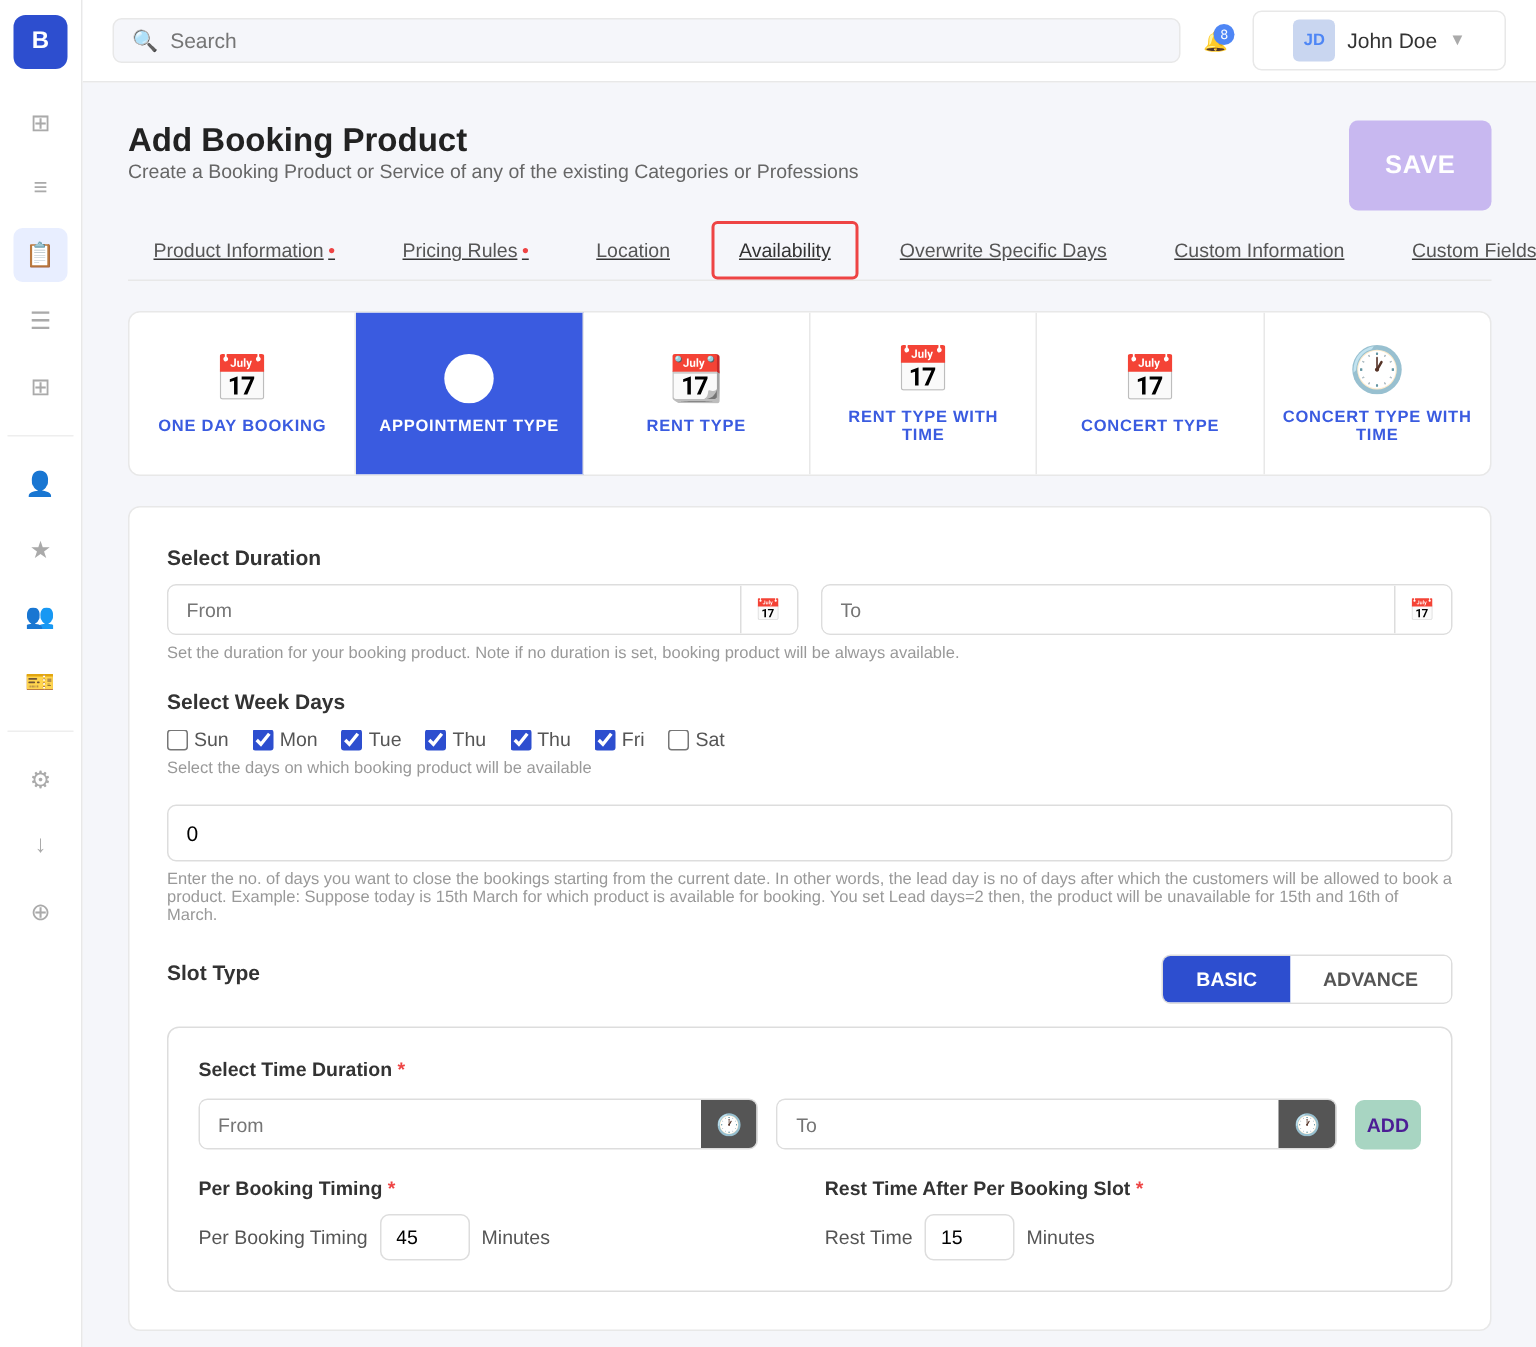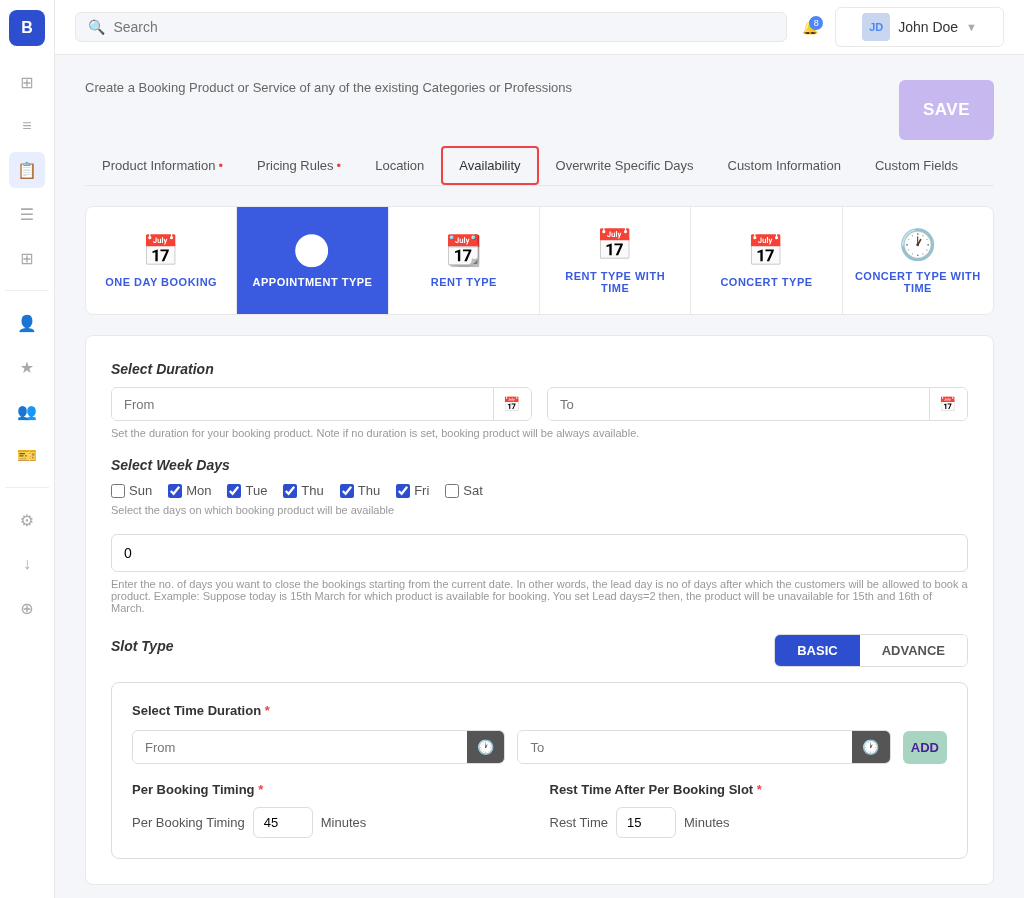--- a/index.html
+++ b/index.html
@@ -21,21 +21,21 @@
     .user-avatar { background: #c9d6f0; border-radius: 4px; width: 28px; height: 28px; display: flex; align-items: center; justify-content: center; font-size: 11px; font-weight: 700; color: #4e86f5; }
 
     
     .content { flex: 1; overflow-y: auto; padding: 25px 30px; }
     .page-header { display: flex; justify-content: space-between; align-items: flex-start; margin-bottom: 6px; }
     .page-title { font-size: 22px; font-weight: 600; color: #222; }
     .save-btn { background: #c8b8f0; color: #fff; border: none; border-radius: 6px; padding: 20px 24px; font-size: 17px; font-weight: 600; cursor: pointer; letter-spacing: 0.5px; }
     .page-subtitle { color: #666; font-size: 13px; margin-bottom: 20px; }
 
     
-    .tabs { display: flex; align-items: center; gap: 0; border-bottom: 1px solid #e8e8e8; margin-bottom: 20px; }
+    .tabs { display: flex; align-items: center; gap: 11px; border-bottom: 1px solid #e8e8e8; margin-bottom: 20px; text-decoration: underline; }
     .tab { padding: 10px 16px; cursor: pointer; font-size: 13px; color: #555; border: 1px solid transparent; white-space: nowrap; }
     .tab.active { border: 2px solid #e44; border-radius: 4px; color: #333; font-weight: 500; }
     .tab .req-dot { color: #e44; margin-left: 3px; }
 
     
     .booking-types { display: flex; gap: 0; border: 1px solid #e8e8e8; border-radius: 8px; overflow: hidden; margin-bottom: 20px; background: #fff; }
     .booking-type-card { flex: 1; display: flex; flex-direction: column; align-items: center; justify-content: center; padding: 20px 10px; cursor: pointer; border-right: 1px solid #e8e8e8; gap: 8px; }
     .booking-type-card:last-child { border-right: none; }
     .booking-type-card.active { background: #3a5be0; }
     .booking-type-card .label { font-size: 11px; font-weight: 600; color: #3a5be0; text-align: center; letter-spacing: 0.5px; text-transform: uppercase; }
@@ -44,21 +44,21 @@
 
     
     .form-card { background: #fff; border: 1px solid #e8e8e8; border-radius: 8px; padding: 25px; }
     .form-card-header { display: flex; justify-content: space-between; align-items: center; margin-bottom: 20px; }
     .form-card-desc { color: #555; font-size: 13px; flex: 1; }
     .form-tab-group { display: flex; border: 1px solid #ddd; border-radius: 6px; overflow: hidden; }
     .form-tab { padding: 8px 20px; font-size: 13px; font-weight: 600; cursor: pointer; background: #fff; border: none; }
     .form-tab.active { background: #2d4ecf; color: #fff; }
 
     
-    .section-title { font-size: 14px; font-weight: 600; color: #333; margin-bottom: 10px; font-style: italic; }
+    .section-title { font-size: 14px; font-weight: 600; color: #333; margin-bottom: 10px; }
     .duration-row { display: flex; gap: 15px; margin-bottom: 6px; }
     .date-input { flex: 1; display: flex; align-items: center; border: 1px solid #ddd; border-radius: 6px; overflow: hidden; }
     .date-input input { flex: 1; border: none; outline: none; padding: 8px 12px; font-size: 13px; color: #aaa; }
     .date-input .cal-icon { padding: 8px 10px; background: #fff; color: #666; border-left: 1px solid #ddd; cursor: pointer; }
     .hint-text { font-size: 11px; color: #999; margin-bottom: 18px; }
 
     .week-days-section { margin-bottom: 18px; }
     .week-days-row { display: flex; gap: 16px; align-items: center; margin-bottom: 6px; flex-wrap: wrap; }
     .day-check { display: flex; align-items: center; gap: 4px; font-size: 13px; color: #555; }
     .day-check input[type=checkbox] { width: 14px; height: 14px; }
@@ -137,20 +137,21 @@
           <div class="user-avatar">JD</div>
           <span>John Doe</span>
           <span style="color:#aaa;font-size:11px;">▼</span>
         </div>
       </div>
     </div>
 
     <div class="content">
       <div class="page-header">
         <div>
+          <h1 class="page-title">Add Booking Product</h1>
           <p class="page-subtitle">Create a Booking Product or Service of any of the existing Categories or Professions</p>
         </div>
         <button class="save-btn">SAVE</button>
       </div>
 
       <div class="tabs">
         <div class="tab">
           <span>Product Information</span><span class="req-dot">•</span>
         </div>
         <div class="tab">

